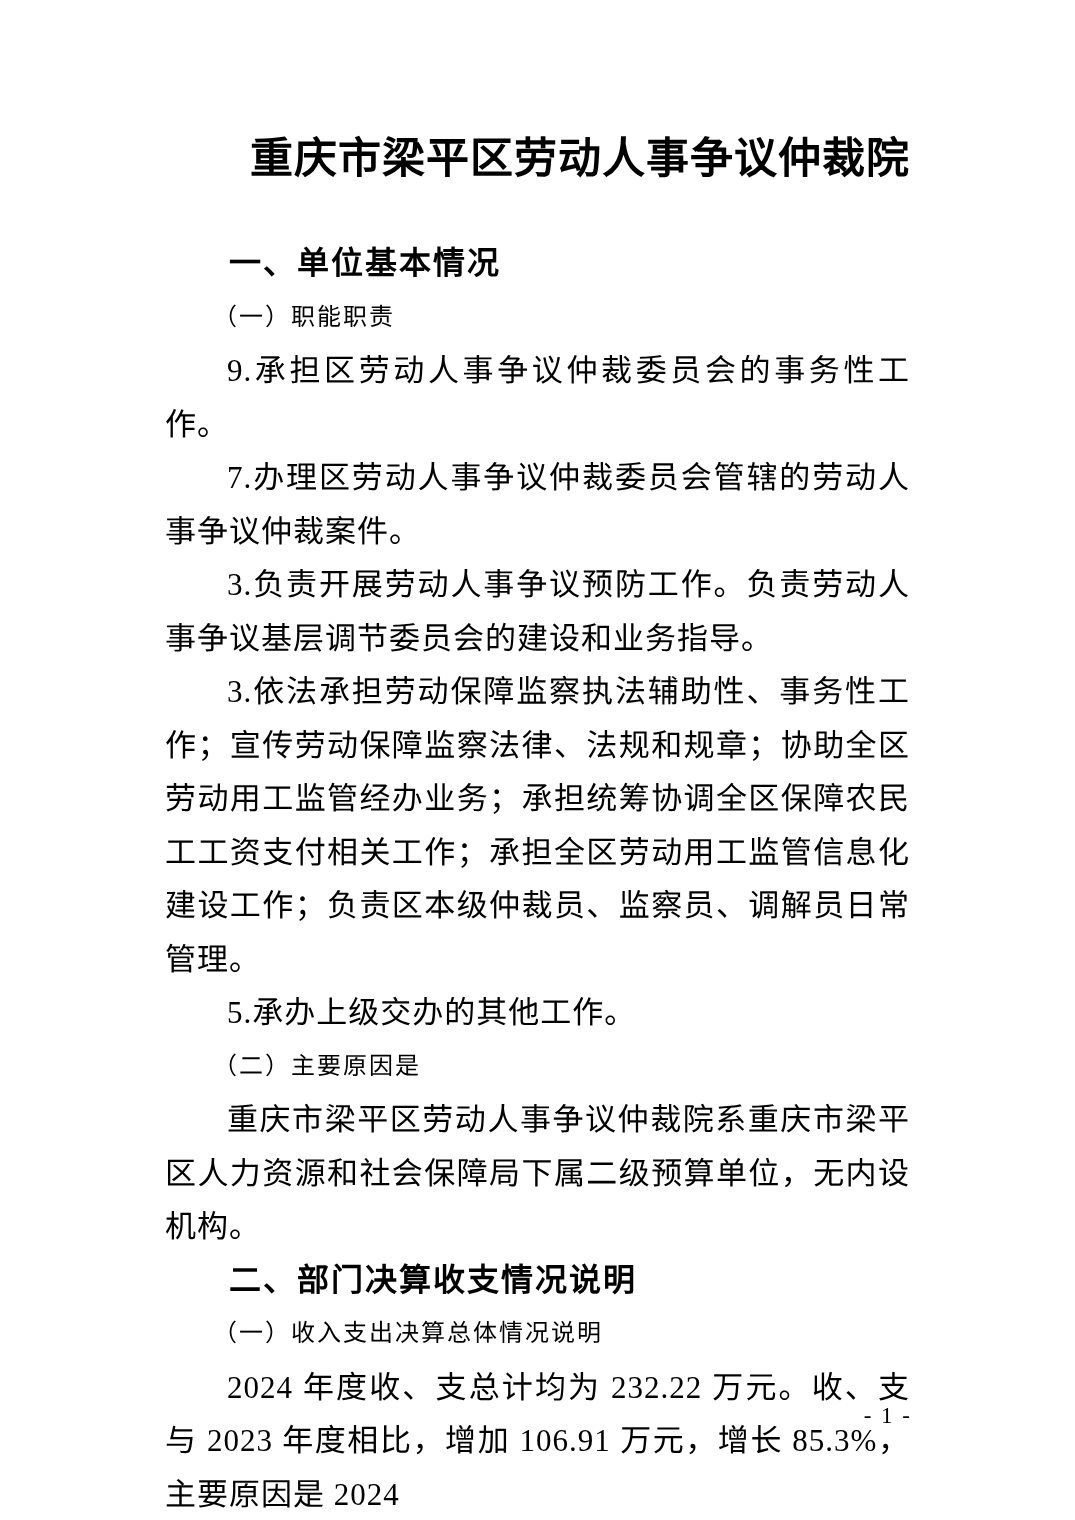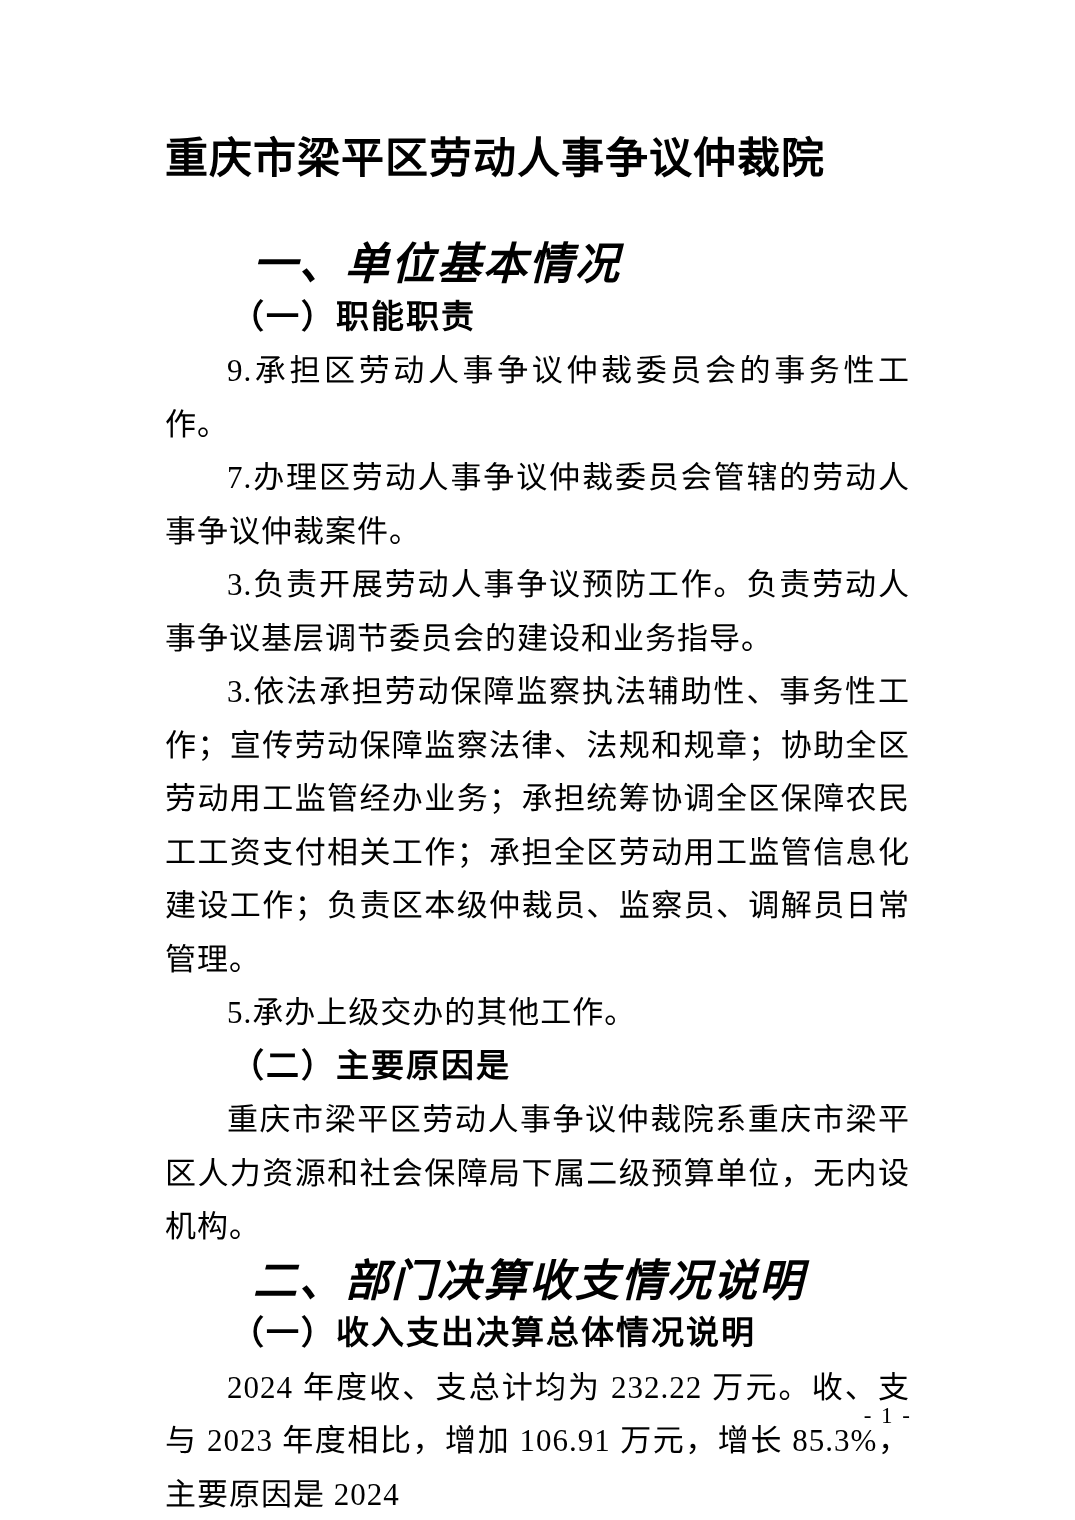--- a/index.html
+++ b/index.html
@@ -14,21 +14,21 @@
     height: 1520px;
     margin: 0 auto;
     background: #ffffff;
     color: #000000;
     box-sizing: border-box;
     padding: 130px 165px 0 165px;
     overflow: hidden;
     font-family: "Liberation Serif", "DejaVu Serif", serif;
   }
   .doc-title {
-    text-align: left;
+    text-align: right;
     font-weight: bold;
     font-size: 43px;
     line-height: 58px;
     letter-spacing: 1px;
     font-family: "Liberation Serif", "DejaVu Serif", serif;
   }
   .doc-body {
     margin-top: 49px;
   }
   .doc-body p {
@@ -36,27 +36,26 @@
     font-size: 31px;
     line-height: 53.5px;
     text-align: justify;
     text-indent: 2em;
     letter-spacing: 1px;
     font-family: "Liberation Serif", "DejaVu Serif", serif;
   }
   .doc-body p.heading-1 {
     font-family: "Liberation Sans", "DejaVu Sans", sans-serif;
     font-weight: bold;
-    font-size: 44px;
+    font-size: 32px;
     letter-spacing: 2px;
-    font-style: italic;
   }
   .doc-body p.heading-2 {
-    font-weight: bold;
-    font-size: 33px;
+    font-weight: normal;
+    font-size: 24px;
     letter-spacing: 2px;
   }
   .page-number {
     position: absolute;
     top: 1402px;
     right: 163px;
     font-size: 23px;
     line-height: 28px;
     letter-spacing: 2px;
     color: #000000;

